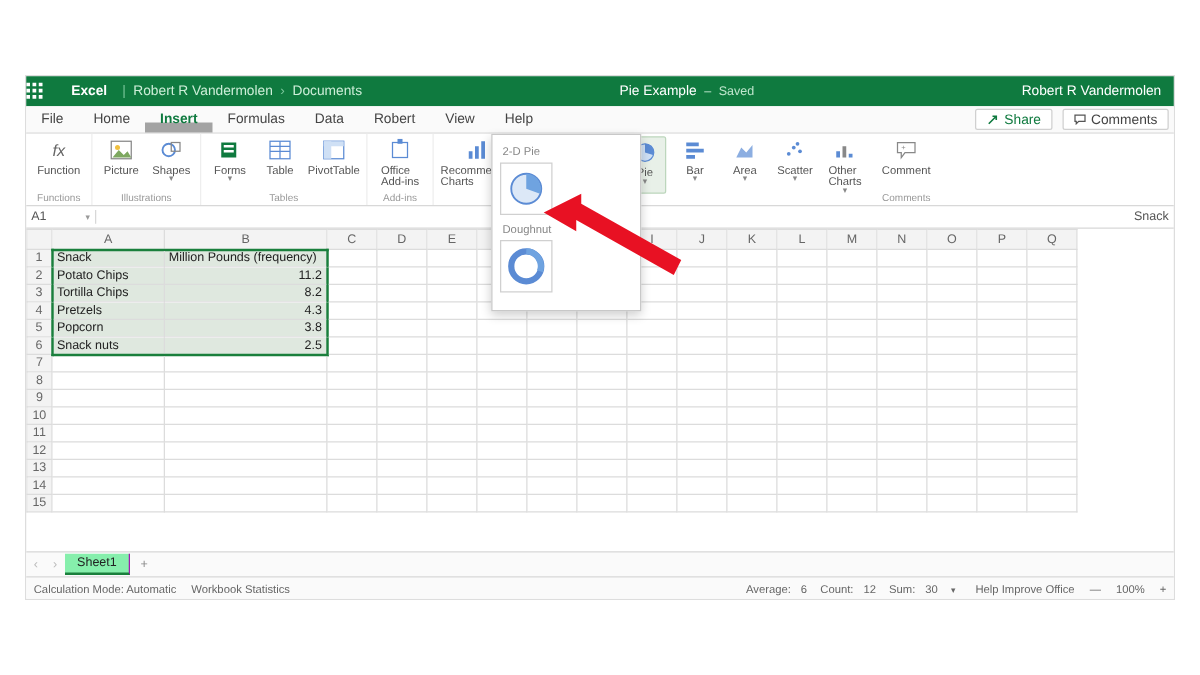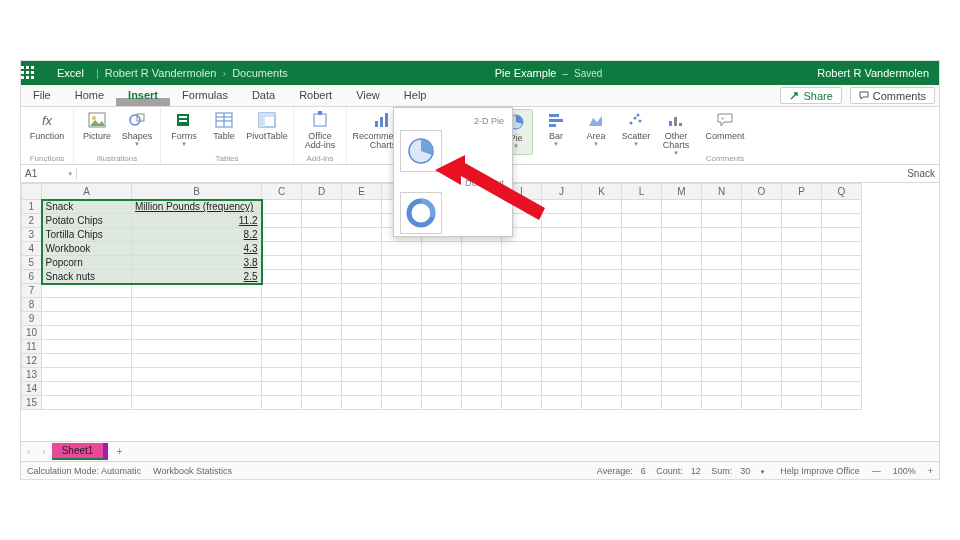--- a/index.html
+++ b/index.html
@@ -1,21 +1,21 @@
 <!DOCTYPE html>
 <html><head>
 <meta charset="utf-8">
 <style>
   * { box-sizing: border-box; margin: 0; padding: 0; font-family: "Segoe UI", Arial, sans-serif; }
   body { background: #fff; width: 960px; height: 540px; overflow: hidden; position: relative; }
   .app { position: absolute; left: 20px; top: 60px; width: 920px; height: 420px; border: 1px solid #ddd; background: #fff; display: flex; flex-direction: column; }
   
   .titlebar { background: #0f7a3f; color: #fff; height: 24px; display: flex; align-items: center; font-size: 11px; }
   .titlebar .waffle { width: 28px; text-align: center; font-size: 14px; }
-  .titlebar .appname { font-weight: 400; padding: 0 8px; }
+  .titlebar .appname { font-weight: 700; padding: 0 8px; }
   .titlebar .sep { color: #7cc79c; padding: 0 4px; }
   .titlebar .crumb, .titlebar .crumb2 { color: #cdeed8; padding: 0 2px; }
   .titlebar .center { flex: 1; text-align: left; display:flex; align-items:center; justify-content:center; gap:6px;}
   .titlebar .doc { font-weight: 400; }
   .titlebar .saved { color: #bfe6cd; font-size: 10px; }
   .titlebar .user { padding: 0 10px; }
   
   .menutabs { height: 22px; display: flex; align-items: stretch; font-size: 11px; border-bottom: 1px solid #d8d8d8; background:#fafafa; position: relative; }
   .menutabs .tab { padding: 4px 12px 0 12px; color: #444; cursor: pointer; }
   .menutabs .tab.active { color: #0f7a3f; border-bottom: 8px solid #a3a3a3; font-weight:700;}
@@ -24,26 +24,26 @@
   .menutabs .right-btn { display:flex; align-items:center; gap:4px; padding: 2px 8px; margin: 2px 4px; border:1px solid #d0d0d0; border-radius:2px; color:#0f7a3f; font-size:11px; background:#fff;}
   .menutabs .right-btn.comm { color:#444;}
   
   .ribbon { height: 58px; display: flex; border-bottom: 1px solid #d8d8d8; font-size: 9px; color:#555; background:#fff; position: relative; }
   .group { display:flex; flex-direction:column; align-items:center; padding: 2px 6px 0 6px; border-right:1px solid #eee;}
   .group .items { display:flex; gap:6px; }
   .gitem { display:flex; flex-direction:column; align-items:center; width: 40px; gap:1px; cursor:pointer;}
   .gitem.small { width: 34px; }
   .gitem.wide { width: 60px; }
   .gitem .ico { width:22px; height:22px; display:flex; align-items:center; justify-content:center; }
-  .gitem .lbl { font-size:9px; text-align:center; line-height:1; }
+  .gitem .lbl { font-size:9px; text-align:left; line-height:1; }
   .gitem .caret { font-size:7px; color:#888; line-height:0.5; }
   .group .gname { font-size:8px; color:#999; margin-top:auto; padding-bottom:1px;}
   .gitem.active { background:#e8f0e8; border:1px solid #bcd6bc; border-radius:2px; padding:1px;}
   
-  .pie-dd { position:absolute; left:372px; top:0px; width:120px; background:#fff; border:1px solid #c8c8c8; box-shadow:0 3px 8px rgba(0,0,0,0.2); z-index:50; padding:4px 6px 0 6px; font-size:10px;text-align:right; }
+  .pie-dd { position:absolute; left:372px; top:0px; width:120px; background:#fff; border:1px solid #c8c8c8; box-shadow:0 3px 8px rgba(0,0,0,0.2); z-index:50; padding:4px 6px 12px 6px; font-size:10px; }
   .pie-dd .sect { color:#888; font-size:9px; padding:4px 2px 2px 2px; }
   .pie-dd .opt { width:42px; height:42px; border:1px solid #d0d0d0; display:flex; align-items:center; justify-content:center; margin:2px 0; cursor:pointer; }
   
   .arrow-ann { position:absolute; left:405px; top:130px; z-index:60; pointer-events:none; }
   
   .fbar { height:18px; display:flex; align-items:center; border-bottom:1px solid #d8d8d8; font-size:10px; color:#555;justify-content:space-between; }
   .fbar .namebox { width:56px; border-right:1px solid #d8d8d8; padding:0 4px; display:flex; align-items:center; justify-content:space-between;}
   .fbar .namebox .dd { font-size:7px; color:#999;}
   .fbar .fxlbl { padding:0 6px; font-style:italic; color:#888;}
   .fbar .fval { padding:0 4px; }
@@ -53,28 +53,28 @@
   table.sheet { border-collapse:collapse; font-size:10px; color:#222; table-layout:fixed; }
   table.sheet th, table.sheet td { border:1px solid #dcdcdc; height:14px; padding:0 3px; white-space:nowrap; overflow:hidden; }
   table.sheet th { background:#f3f3f3; font-weight:400; color:#666; text-align:center; }
   table.sheet th.rowh { width:20px; background:#f3f3f3; }
   table.sheet th.colh { height:16px; }
   .colA { width:90px; } .colB { width:130px; }
   .colN { width:40px; }
   td.sel { background:#dfe8df; }
   td.selA { border-left:2px solid #1a7f3c !important; }
   td.selT { border-top:2px solid #1a7f3c !important; }
-  td.selR { border-right:2px solid #1a7f3c !important;text-decoration:underline; }
+  td.selR { border-right:2px solid #1a7f3c !important; }
   td.selB { border-bottom:2px solid #1a7f3c !important; }
   td.num { text-align:right; }
   th.selcol, th.selrow { background:#d9e8d9; color:#1a7f3c; }
   
   .sheettabs { height:20px; border-top:1px solid #d8d8d8; display:flex; align-items:center; font-size:10px; color:#666; background:#fafafa;}
   .sheettabs .nav { padding:0 6px; color:#bbb; }
-  .sheettabs .stab { padding:2px 10px; border-right:5px solid #a21caf; border-bottom:2px solid #1a7f3c; color:#222; background:#ec4899;}
+  .sheettabs .stab { padding:2px 10px; border-right:1px solid #a21caf; border-bottom:2px solid #1a7f3c; color:#222; background:#86efac;}
   .sheettabs .add { padding:0 8px; color:#888; }
   
   .status { height:18px; border-top:1px solid #d8d8d8; display:flex; align-items:center; font-size:9px; color:#666; padding:0 6px; gap:12px; background:#fafafa;}
   .status .sp { flex:1; }
   .status .agg span { padding:0 4px; }
   svg { display:block; }
 </style>
 </head>
 <body>
 
@@ -442,21 +442,21 @@
               <td class=""></td>
               <td class=""></td>
               <td class=""></td>
               <td class=""></td>
               <td class=""></td>
             </tr>
           </tbody>
           <tbody>
             <tr>
               <th class="rowh selrow">4</th>
-              <td class=" sel selA">Workbook</td>
+              <td class=" sel selA">Pretzels</td>
               <td class=" sel selR num">4.3</td>
               <td class=""></td>
               <td class=""></td>
               <td class=""></td>
               <td class=""></td>
               <td class=""></td>
               <td class=""></td>
               <td class=""></td>
               <td class=""></td>
               <td class=""></td>

